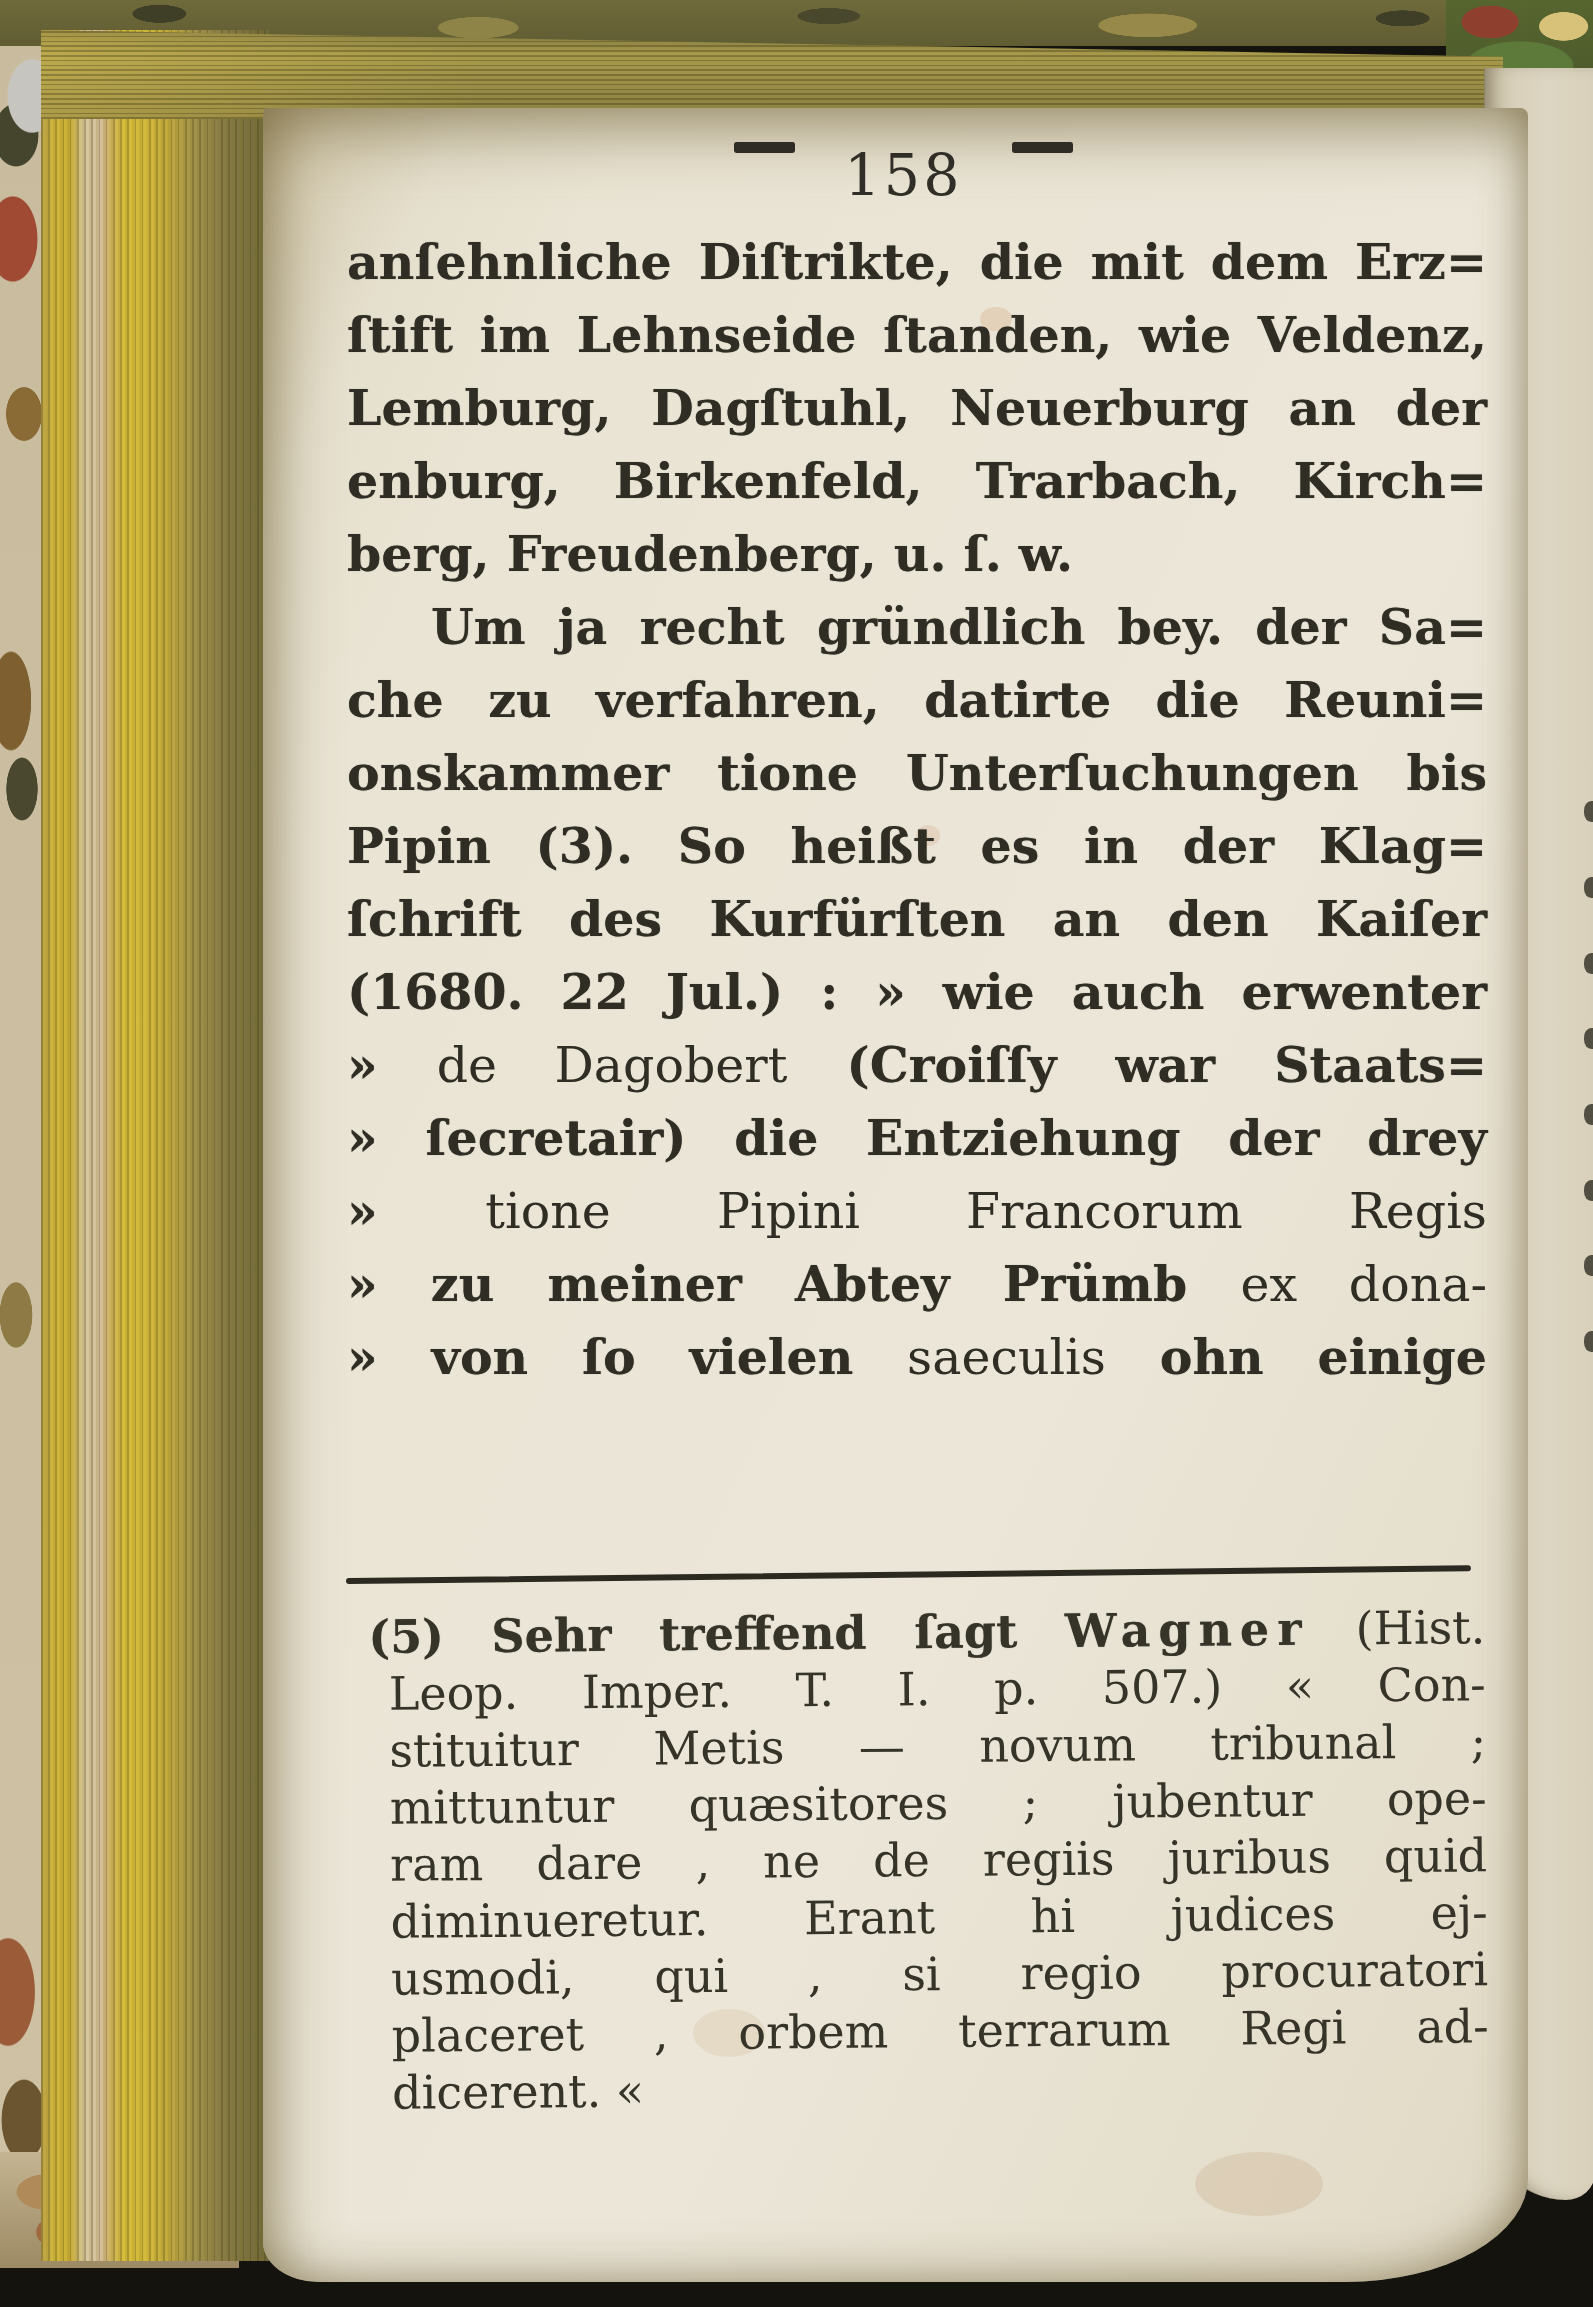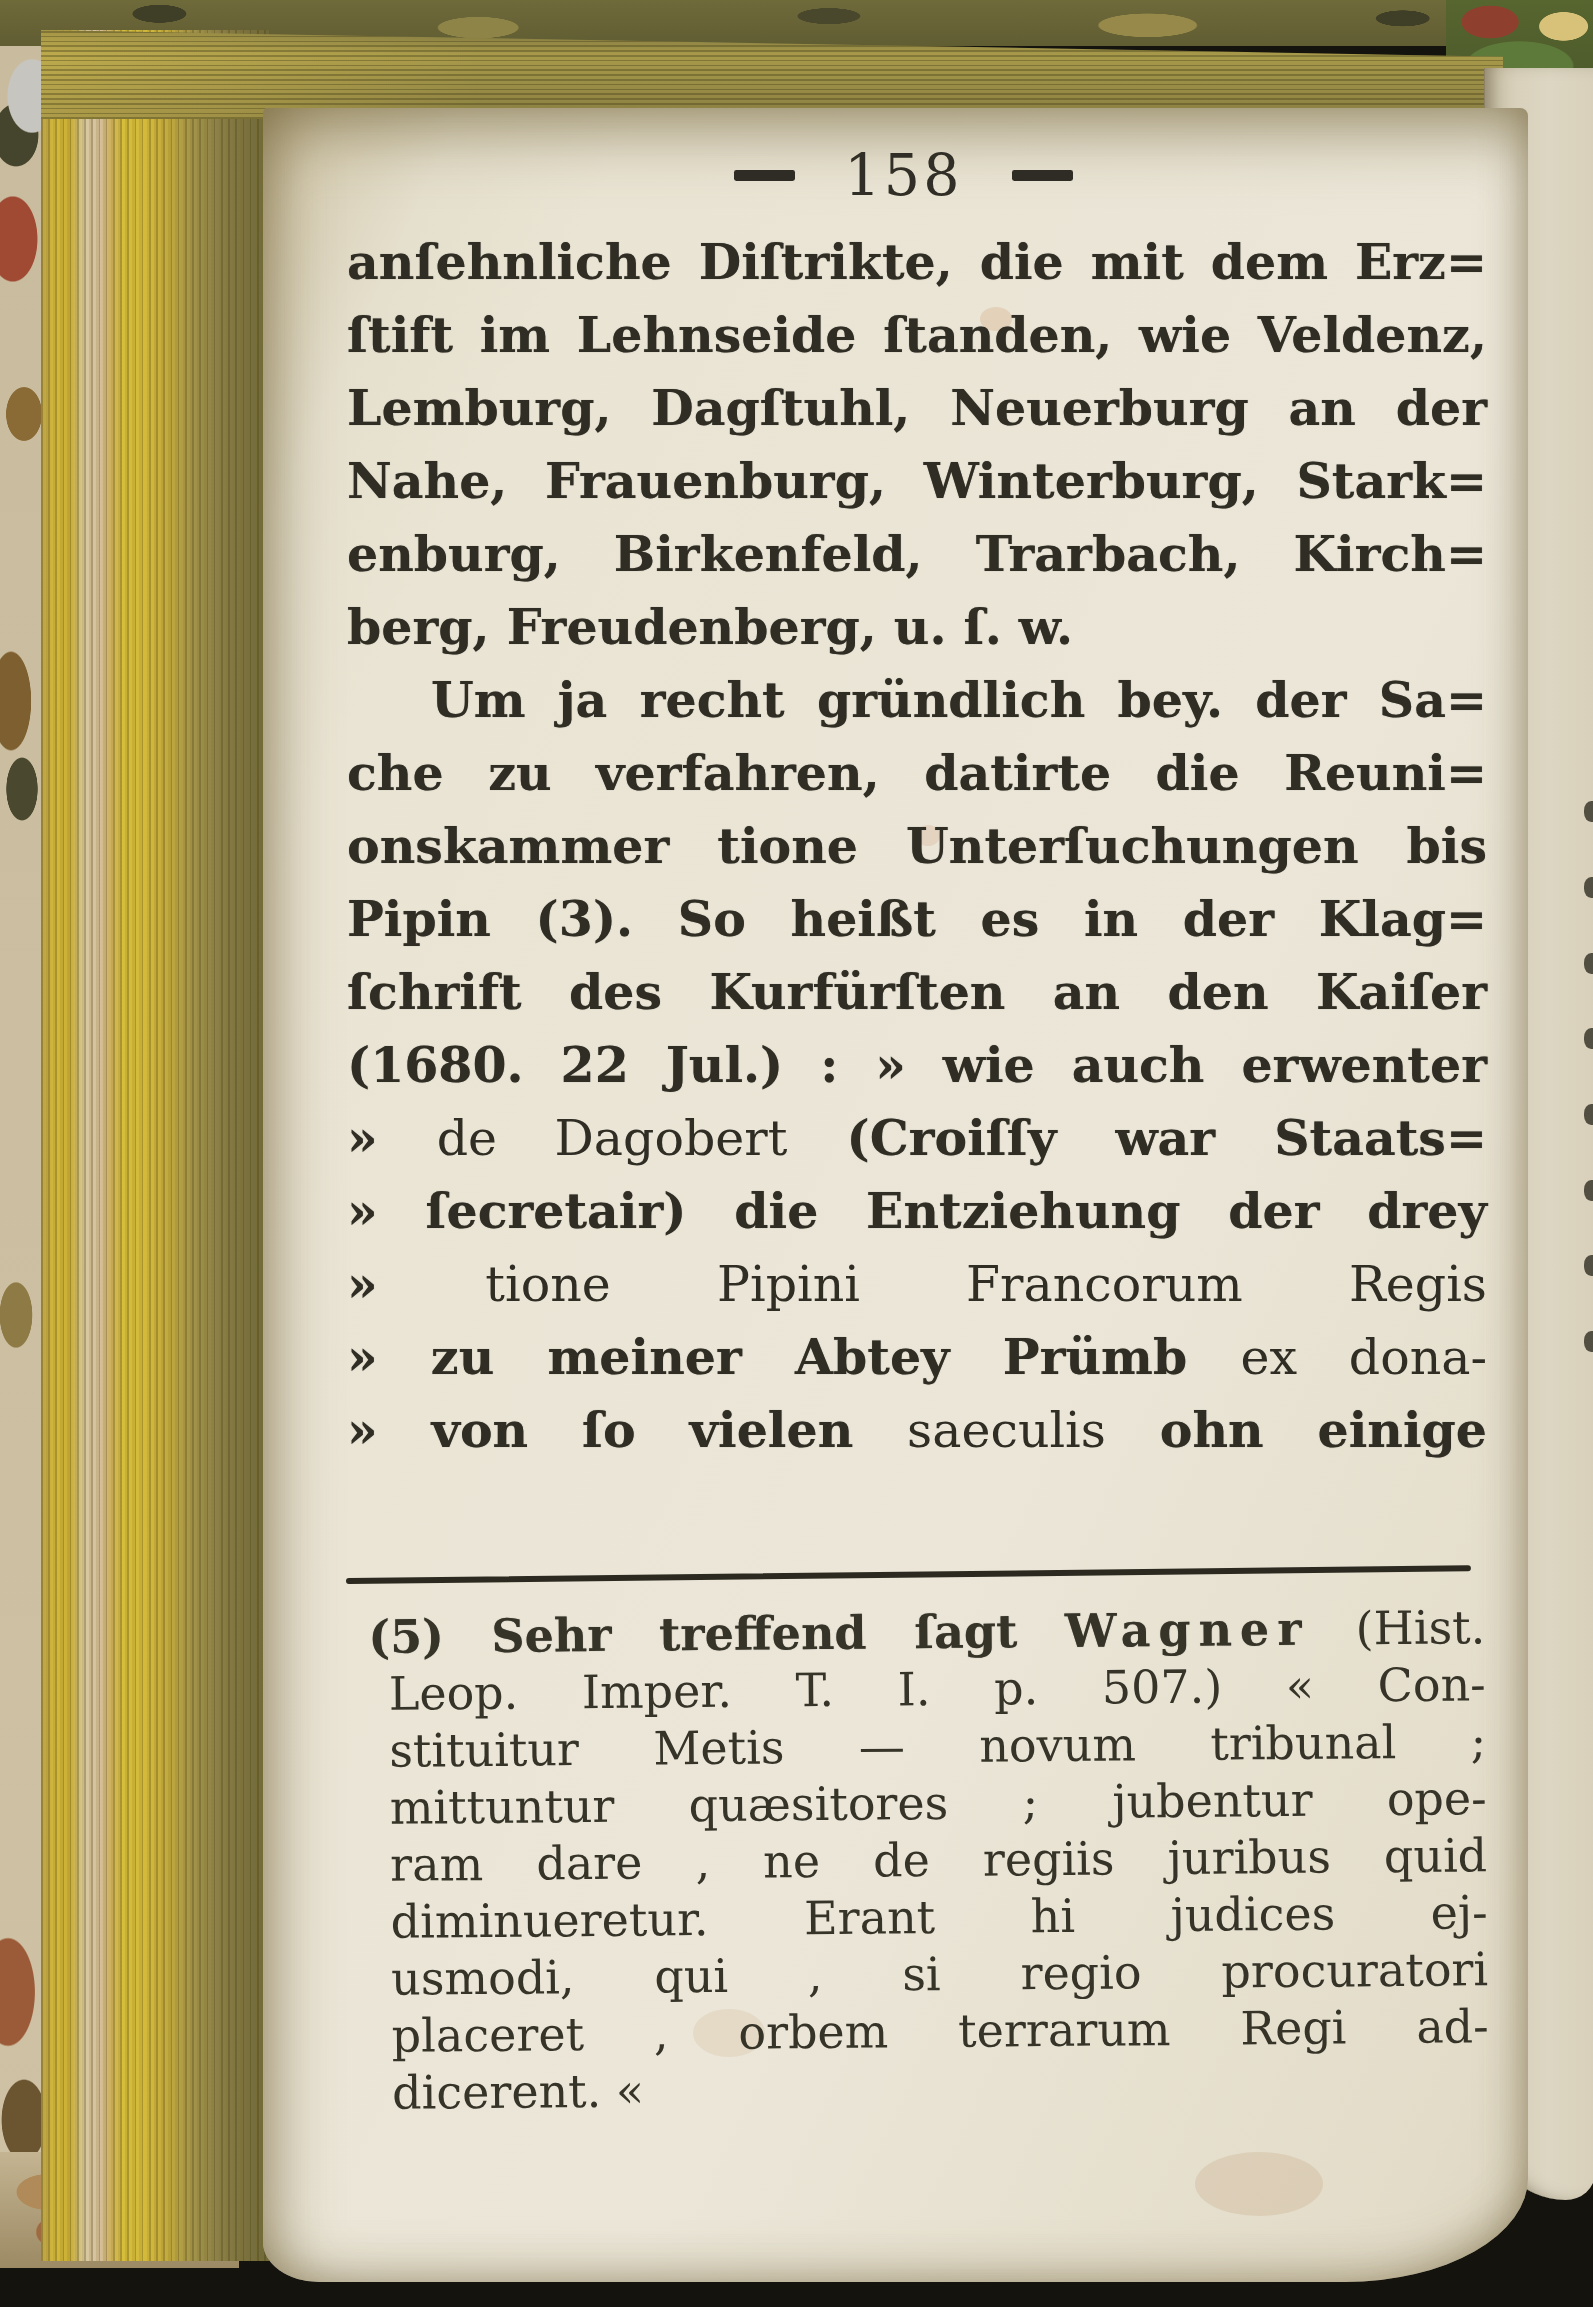--- a/index.html
+++ b/index.html
@@ -59,21 +59,21 @@
   
   .page{position:absolute;left:263px;top:108px;width:1265px;height:2174px;
     background:linear-gradient(115deg,#c9bd9f 0,#d8cfb6 72px,#e5dfcd 183px,#eae4d4 343px,#ebe6d8 60%,#e3dcc9 93%,#ddd5c0 100%);
     border-radius:4.8px 8px 183px 56px / 4.8px 8px 104px 40px;
     box-shadow:inset 0 44px 64px -20px rgba(115,100,55,.55),
                inset 36px 0 60px -24px rgba(115,100,55,.5),
                inset -25.5px 0 44px -24px rgba(110,95,60,.45),
                inset 0 -33px 48px -24px rgba(120,105,65,.35);}
   .stain{position:absolute;border-radius:50%;}
   
-  .hdr{position:absolute;left:8px;top:34px;width:100%;display:flex;justify-content:center;align-items:center;gap:49px;}
+  .hdr{position:absolute;left:8px;top:34px;width:100%;display:flex;justify-content:center;align-items:flex-start;gap:49px;}
   .hdr-num{font-size:57px;color:#302e26;letter-spacing:3.2px;}
   .hdr-dash{width:61px;height:11px;background:#2e2c24;border-radius:2.4px;}
   
   .body-block{position:absolute;left:84px;top:118px;width:1140px;color:#2f2d24;}
   .body-block .tl{font-size:49px;line-height:73px;height:73px;text-align:justify;text-align-last:justify;white-space:nowrap;}
   .fn-block{position:absolute;left:105px;top:1501px;width:1117px;color:#363428;transform:rotate(-0.5deg);transform-origin:left top;}
   .fn-block .tl{font-size:46px;line-height:57px;height:57px;text-align:justify;text-align-last:justify;white-space:nowrap;}
   .tl.nj{text-align-last:left;}
   .f{font-family:"DejaVu Serif",serif;font-weight:700;text-shadow:0 0 0.8px rgba(40,38,30,.55);}
   .a{font-family:"DejaVu Serif","Liberation Serif",serif;font-weight:400;}
@@ -114,21 +114,20 @@
     <div class="hdr">
       <div class="hdr-dash"></div>
       <div class="hdr-num">158</div>
       <div class="hdr-dash"></div>
     </div>
 
     <div class="body-block" id="body-block">
         <div class="tl"><span class="f">anſehnliche Diſtrikte, die mit dem Erz=</span></div>
         <div class="tl"><span class="f">ſtift im Lehnseide ſtanden, wie Veldenz,</span></div>
         <div class="tl"><span class="f">Lemburg, Dagſtuhl, Neuerburg an der</span></div>
-        <div class="tl"><span class="f">Nahe, Frauenburg, Winterburg, Stark=</span></div>
         <div class="tl"><span class="f">enburg, Birkenfeld, Trarbach, Kirch=</span></div>
         <div class="tl nj"><span class="f">berg, Freudenberg, u. ſ. w.</span></div>
         <div class="tl" style="text-indent: 84px;"><span class="f">Um ja recht gründlich bey. der Sa=</span></div>
         <div class="tl"><span class="f">che zu verfahren, datirte die Reuni=</span></div>
         <div class="tl"><span class="f">onskammer tione Unterſuchungen bis</span></div>
         <div class="tl"><span class="f">Pipin (3). So heißt es in der Klag=</span></div>
         <div class="tl"><span class="f">ſchrift des Kurfürſten an den Kaiſer</span></div>
         <div class="tl"><span class="f">(1680. 22 Jul.) : » wie auch erwenter</span></div>
         <div class="tl"><span class="f">» </span><span class="a">de Dagobert</span><span class="f"> (Croiſſy war Staats=</span></div>
         <div class="tl"><span class="f">» ſecretair) die Entziehung der drey</span></div>

